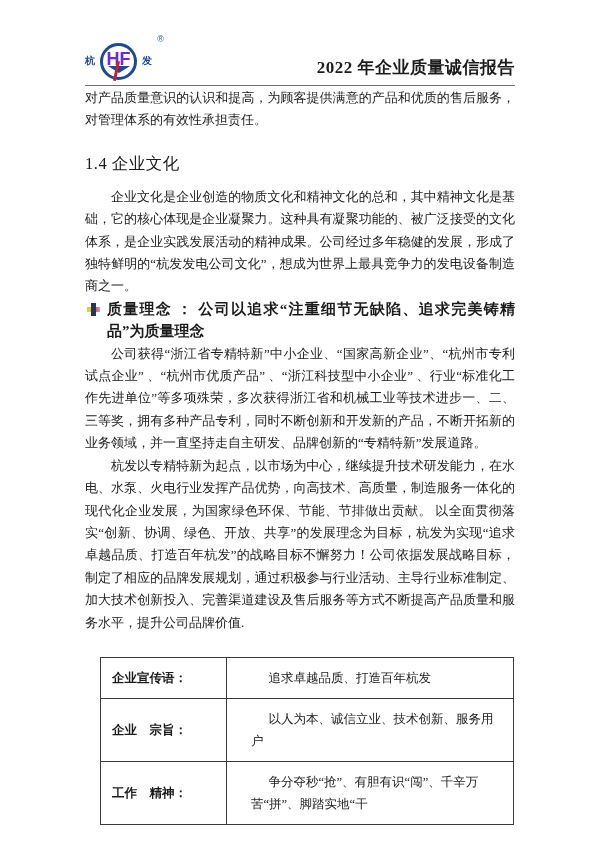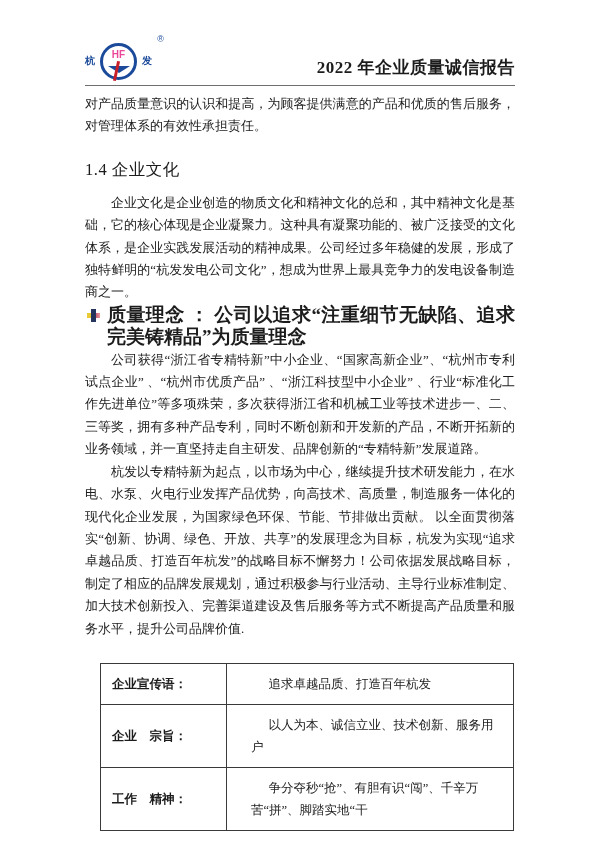--- a/index.html
+++ b/index.html
@@ -12,21 +12,21 @@
 
   
   .header { display:flex; justify-content:space-between; align-items:flex-end; padding-top:40px; }
   .logo-row { display:flex; align-items:center; gap:5px; position:relative; height:42px; }
   .logo-char { color:#1b4a9b; font-weight:bold; font-size:10px; font-family:"Liberation Sans","DejaVu Sans",sans-serif; }
   .logo-circle {
     width:31px; height:31px; border-radius:50%; border:3px solid #1b4a9b; background:#fff;
     position:relative; display:flex; justify-content:center; overflow:visible;
   }
   .logo-hf {
-    color:#ec4899; font-weight:bold; font-size:10px; line-height:1; margin-top:4px;
+    color:#6d28d9; font-weight:bold; font-size:18px; line-height:1; margin-top:4px;
     font-family:"Liberation Sans","DejaVu Sans",sans-serif; letter-spacing:0; z-index:2;
   }
   .logo-wing {
     position:absolute; bottom:4px; left:50%; transform:translateX(-50%);
     width:0; height:0; border-left:11px solid transparent; border-right:11px solid transparent;
     border-top:7px solid #1b4a9b; z-index:1;
   }
   .logo-slash {
     position:absolute; left:12px; top:15px; width:3px; height:20px;
     background:#c8202a; transform:rotate(12deg); z-index:3;
@@ -34,32 +34,32 @@
   .logo-reg { position:absolute; top:-6px; right:-12px; font-size:9px; color:#1b4a9b; font-family:"Liberation Sans",sans-serif; }
   .report-title { font-size:17px; font-weight:bold; padding-bottom:3px; letter-spacing:0.5px; }
   .header-rule { border-bottom:1.5px solid #6f6f6f; margin-top:3px; }
 
   
   .para {
     font-size:13px; line-height:22.4px; text-align:justify;
     text-justify:inter-ideograph; margin:0; word-break:break-all;
   }
   .indent { text-indent:2em; }
-  .intro { margin-top:7px; }
+  .intro { margin-top:1px; }
   .section-heading { margin-top:21px; font-size:16.5px; font-weight:normal; letter-spacing:0.5px; }
   .para1 { margin-top:11px; }
 
   .bullet-line { display:flex; align-items:flex-start; font-weight:bold; }
   .bullet-icon { position:relative; width:13px; height:13px; flex:0 0 13px; margin:5px 7px 0 2px; }
   .bullet-icon .h-bar {
     position:absolute; left:0; top:4px; width:13px; height:5px;
     background:linear-gradient(90deg,#e9cb35 0%,#e9cb35 38%,#b8496b 55%,#e79a9a 100%);
   }
   .bullet-icon .v-bar { position:absolute; left:4px; top:0; width:5px; height:13px; background:#25355e; }
-  .bullet-text { flex:1; font-size:19px; line-height:22.4px; text-align:justify; word-break:break-all; }
+  .bullet-text { flex:1; font-size:15px; line-height:22.4px; text-align:justify; word-break:break-all; }
 
   
   .culture-table {
     border-collapse:collapse; margin:23px 0 0 15px; width:414px;
     table-layout:fixed; font-size:12.5px;
   }
   .culture-table td { border:1px solid #3a3a3a; vertical-align:middle; line-height:22px; }
   .culture-table .label-cell { width:110px; font-weight:bold; padding:9px 4px 9px 11px; }
   .culture-table .value-cell { padding:9px 8px 9px 24px; text-indent:1.4em; word-break:break-all; }
 </style>

